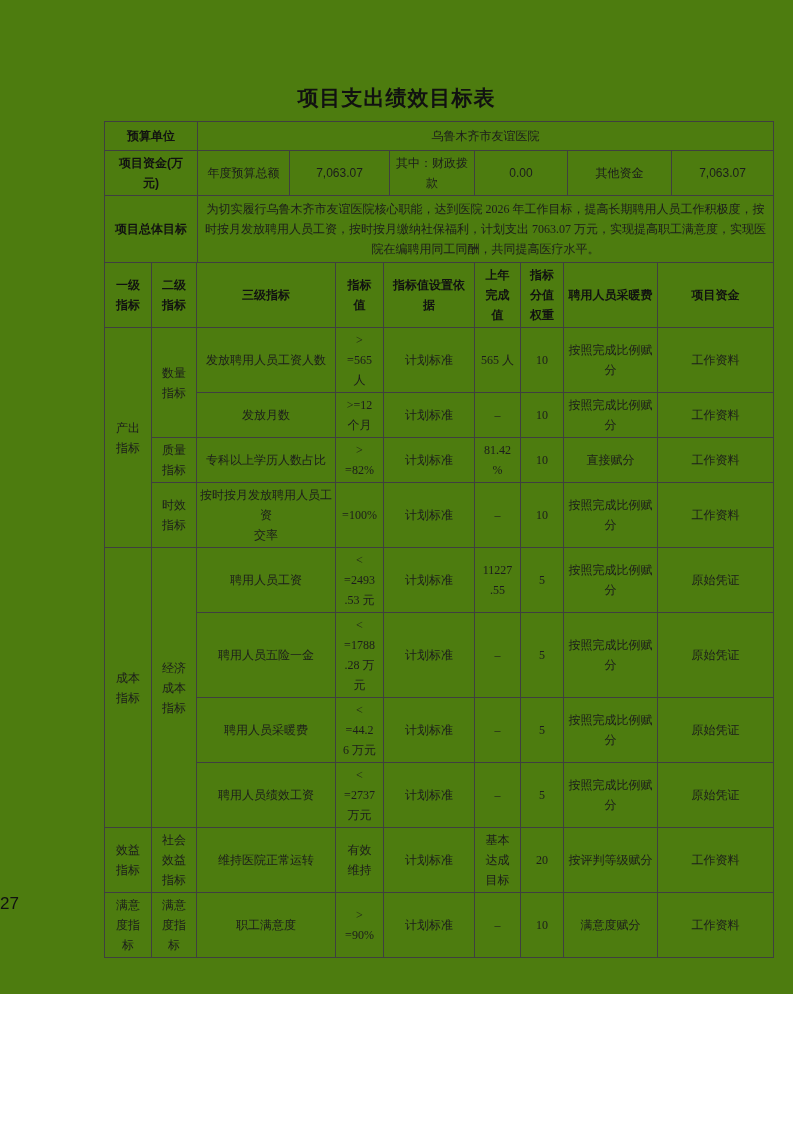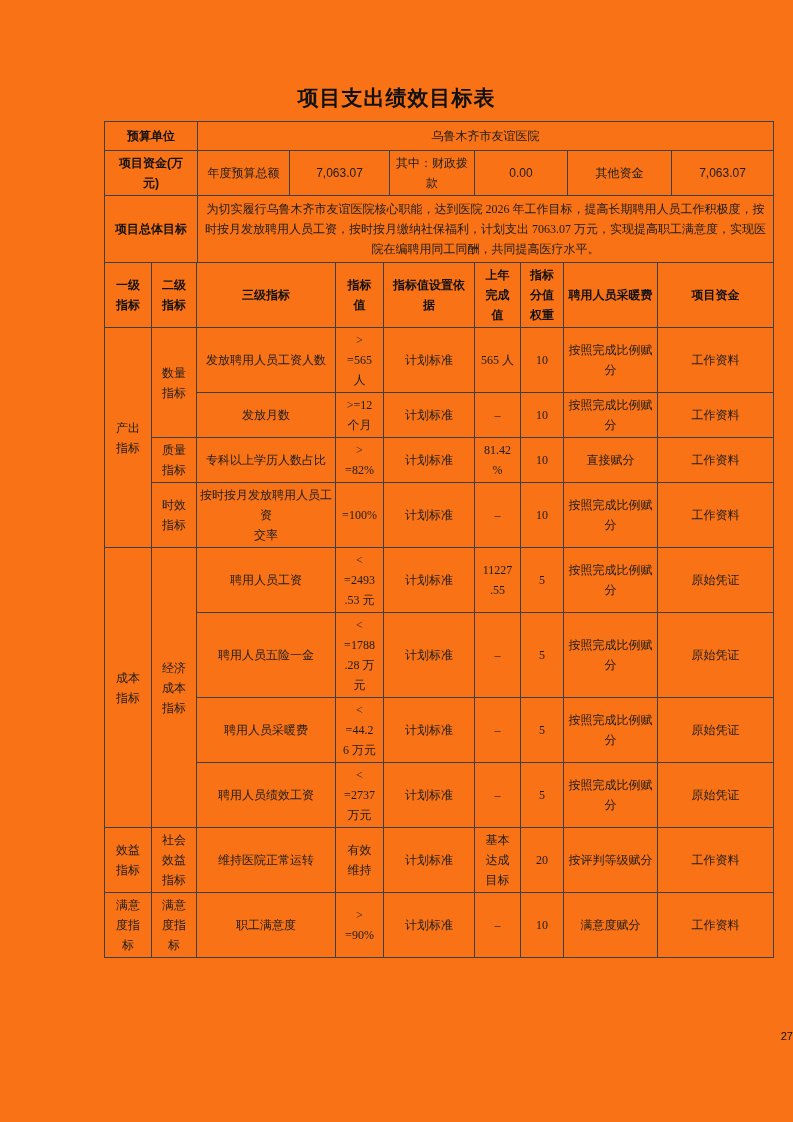--- a/index.html
+++ b/index.html
@@ -1,19 +1,19 @@
 <!DOCTYPE html>
 <html><head>
 <meta charset="utf-8">
 <style>
   html,body { margin:0; padding:0; background:#ffffff; }
   .page {
     position:relative;
-    width:793px; height:1122px;
-    background:#f97316;
+    width:793px; height:994px;
+    background:#4d7c0f;
     box-sizing:border-box;
     padding-top:84px;
     font-family:"Liberation Serif","DejaVu Serif",serif;
     color:#1c1c1c;
     overflow:hidden;
   }
   .doc-title {
     margin:0;
     text-align:center;
     font-family:"Liberation Sans","DejaVu Sans",sans-serif;
@@ -54,23 +54,23 @@
   }
   td.goal-cell {
     text-align:justify;
     padding:5px 10px;
     line-height:21px;
   }
   #tblB { margin-top:-1px; }
   .page-number {
     position:absolute;
     left:0; right:0; bottom:80px;
-    text-align:right;
-    font-family:"Liberation Sans","DejaVu Sans",sans-serif;
-    font-size:11px;
+    text-align:left;
+    font-family:"Liberation Sans","DejaVu Sans",sans-serif;
+    font-size:17px;
     color:#111;
   }
 </style>
 </head>
 <body>
 
 <div class="page">
 
   <h1 class="doc-title">项目支出绩效目标表</h1>
 

